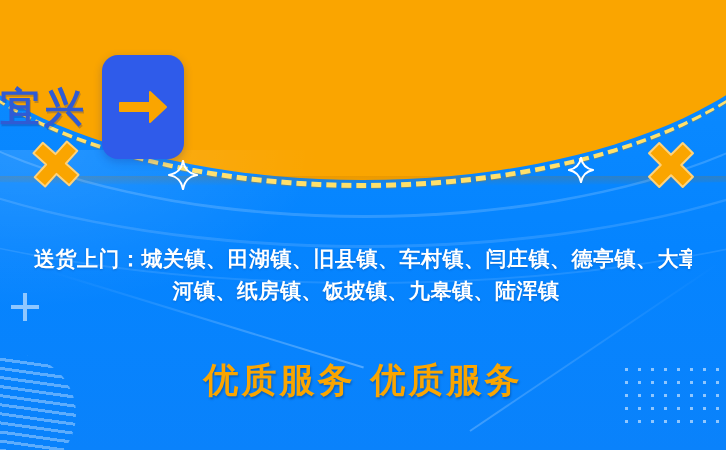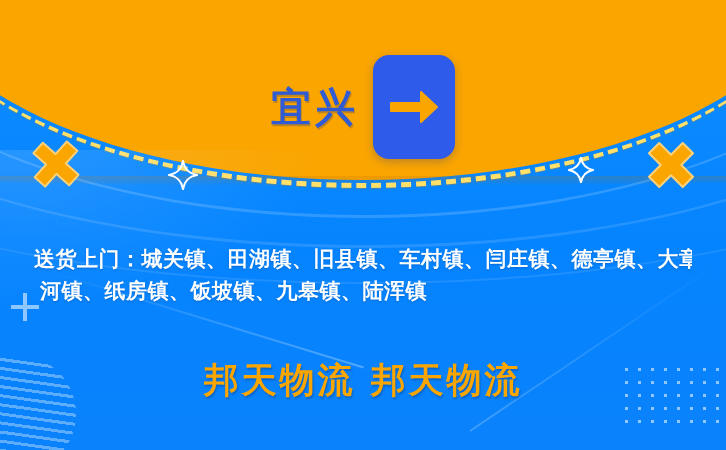--- a/index.html
+++ b/index.html
@@ -66,21 +66,21 @@
   
   .sheen{
     position:absolute;left:-60px;top:150px;width:420px;height:180px;
     background:radial-gradient(ellipse at 20% 0%,rgba(255,255,255,.12),rgba(255,255,255,0) 62%);
     z-index:3;pointer-events:none;
   }
 
   
   .header-row{
     position:absolute;left:0;top:52px;width:726px;height:110px;
-    display:flex;align-items:center;justify-content:center;gap:14px;
+    display:flex;align-items:center;gap:14px;
     z-index:6;
   }
   .city{
     font-family:"DejaVu Serif","Liberation Serif",serif;
     font-weight:700;font-size:40px;letter-spacing:4px;
     color:#2f5bd4;
     text-shadow:1px 2px 0 rgba(20,40,120,.25);
     line-height:1;
   }
   .arrow-badge{
@@ -130,21 +130,21 @@
     font-size:21px;
     line-height:32px;
     letter-spacing:.5px;
     color:#ffffff;
     text-shadow:0 1px 2px rgba(0,50,120,.30);
     padding:0 34px;
     box-sizing:border-box;
     white-space:nowrap;
   }
   .delivery .line{overflow:hidden;}
-  .delivery .line2{padding-left:6px;}
+  .delivery .line2{padding-left:6px;text-align:center;}
 
   
   .slogan{
     position:absolute;left:0;top:361px;width:726px;text-align:center;
     z-index:6;
     font-family:"DejaVu Serif","Liberation Serif",serif;
     font-weight:700;font-size:35px;letter-spacing:3px;
     color:#faa500;
     text-shadow:1px 2px 2px rgba(0,45,110,.35);
     line-height:1.1;
@@ -213,15 +213,15 @@
       </span>
     </span>
 
   </div>
 
   <div class="delivery">
     <div class="line line1">送货上门：城关镇、田湖镇、旧县镇、车村镇、闫庄镇、德亭镇、大章镇、白</div>
     <div class="line line2">河镇、纸房镇、饭坡镇、九皋镇、陆浑镇</div>
   </div>
 
-  <div class="slogan">邦天物流 邦天物流</div>
+  <div class="slogan">优质服务 优质服务</div>
 
 </div>
 
 </body></html>

